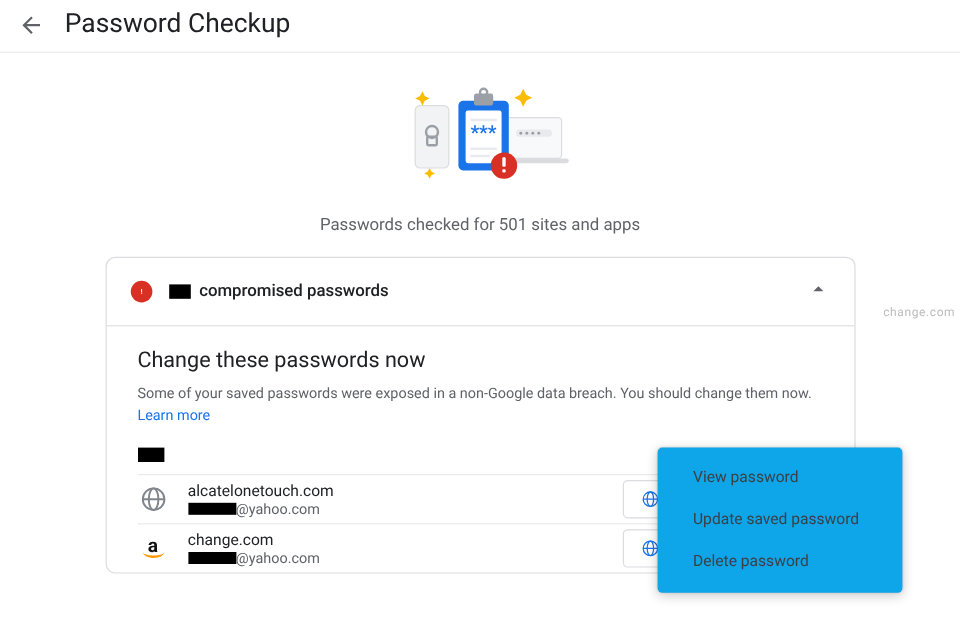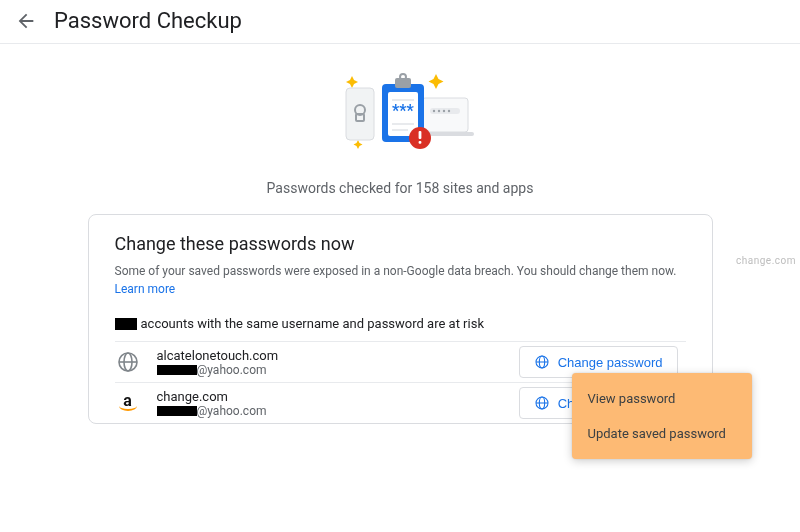--- a/index.html
+++ b/index.html
@@ -119,25 +119,25 @@
     font-weight: 500;
     background: #fff;
     cursor: pointer;
     margin-right: 8px;
   }
   .pill-btn svg { width: 16px; height: 16px; margin-right: 8px; fill: none; stroke: #1a73e8; }
   .menu {
     position: absolute;
     right: -40px;
     top: 158px;
-    width: 180px;
-    background: #fdba74;
+    width: 204px;
+    background: #0ea5e9;
     border-radius: 4px;
     box-shadow: 0 2px 10px rgba(0,0,0,.2), 0 0 2px rgba(0,0,0,.12);
-    padding: 8px 0;
+    padding: 8px 14px;
     z-index: 10;
   }
   .menu-item {
     padding: 10px 16px;
     font-size: 13px;
     color: #3c4043;
     cursor: pointer;
   }
   .amazon-logo { font-weight: bold; font-size: 16px; color: #111; display: flex; flex-direction: column; align-items: center; line-height: .7; }
   .amazon-smile { width: 18px; height: 5px; border: 2px solid #ff9900; border-top: none; border-left: none; border-right: none; border-radius: 0 0 50% 50%/0 0 100% 100%; }
@@ -182,35 +182,49 @@
       <line x1="82" y1="32" x2="104" y2="32" stroke="#e8eaed" stroke-width="2"></line>
       <text x="82" y="48" font-size="16" fill="#1a73e8" font-weight="bold">***</text>
       <line x1="82" y1="56" x2="104" y2="56" stroke="#e8eaed" stroke-width="2"></line>
       <line x1="82" y1="62" x2="98" y2="62" stroke="#e8eaed" stroke-width="2"></line>
 
       <circle cx="110" cy="70" r="11" fill="#d93025"></circle>
       <rect x="108.6" y="63" width="2.8" height="8" rx="1" fill="#fff"></rect>
       <rect x="108.6" y="73" width="2.8" height="2.8" rx="1" fill="#fff"></rect>
     </svg>
   </div>
-  <div class="hero-caption">Passwords checked for 158 sites and apps</div>
+  <div class="hero-caption">Passwords checked for 501 sites and apps</div>
 </div>
 
 <div class="card">
 
+  <div class="section-header">
+    <div class="alert-dot">
+      <svg viewBox="0 0 24 24">
+          <path d="M11 7h2v7h-2zm0 8h2v2h-2z"></path>
+        </svg>
+    </div>
+    <div class="section-title">
+      <span class="redact"></span><span> compromised passwords</span>
+    </div>
+    <div class="chevron">
+      <svg width="20" height="20" viewBox="0 0 24 24">
+          <path fill="#5f6368" d="M7 14l5-5 5 5z"></path>
+        </svg>
+    </div>
+  </div>
 
   <div class="body-pad">
     <div class="h2">Change these passwords now</div>
     <div class="desc">
       <span>Some of your saved passwords were exposed in a non-Google data breach. You should change them now. </span><a class="learn-more">Learn more</a>
     </div>
 
     <div class="subhead">
       <span class="redact" style="width:22px"></span>
-      <span>accounts with the same username and password are at risk</span>
     </div>
 
     <div class="row">
       <div class="row-icon">
         <svg viewBox="0 0 24 24" width="24" height="24">
             <circle cx="12" cy="12" r="9" fill="none" stroke="#80868b" stroke-width="1.6"></circle>
             <ellipse cx="12" cy="12" rx="4" ry="9" fill="none" stroke="#80868b" stroke-width="1.6"></ellipse>
             <line x1="3" y1="12" x2="21" y2="12" stroke="#80868b" stroke-width="1.6"></line>
           </svg>
       </div>
@@ -252,17 +266,18 @@
             <line x1="3" y1="12" x2="21" y2="12" stroke-width="1.6"></line>
           </svg>
         <span>Change password</span>
       </button>
     </div>
   </div>
 
   <div class="menu">
     <div class="menu-item">View password</div>
     <div class="menu-item">Update saved password</div>
+    <div class="menu-item">Delete password</div>
   </div>
 
 </div>
 
 <div class="wm">change.com</div>
 
 </body></html>

